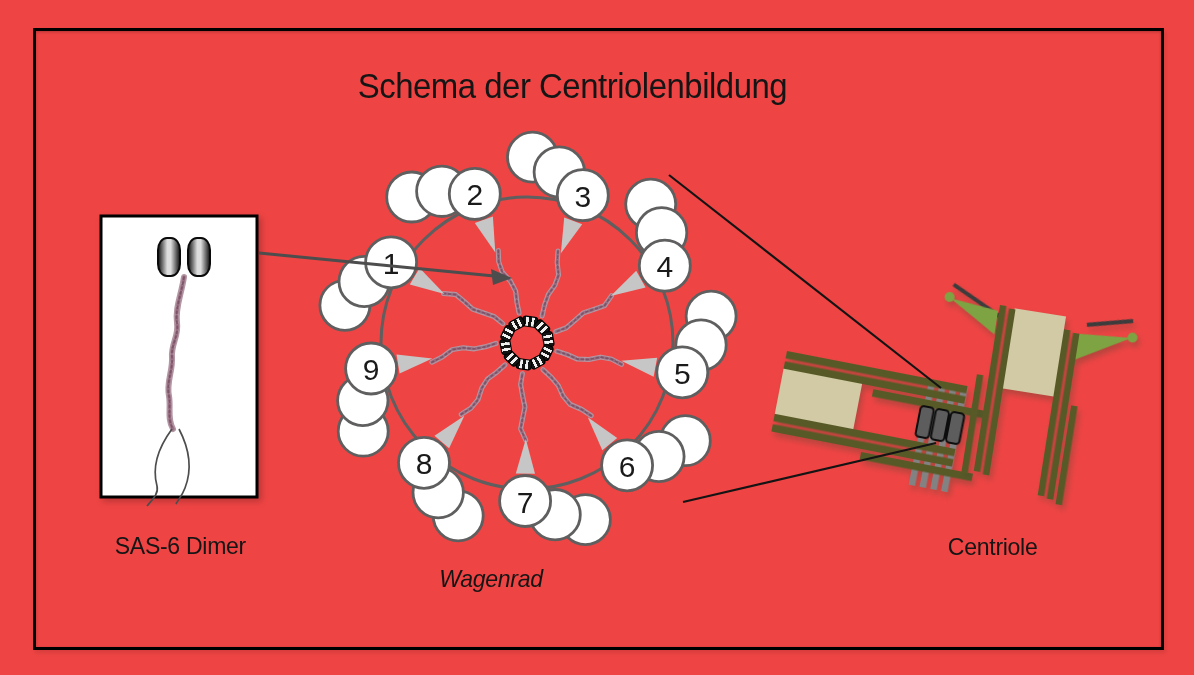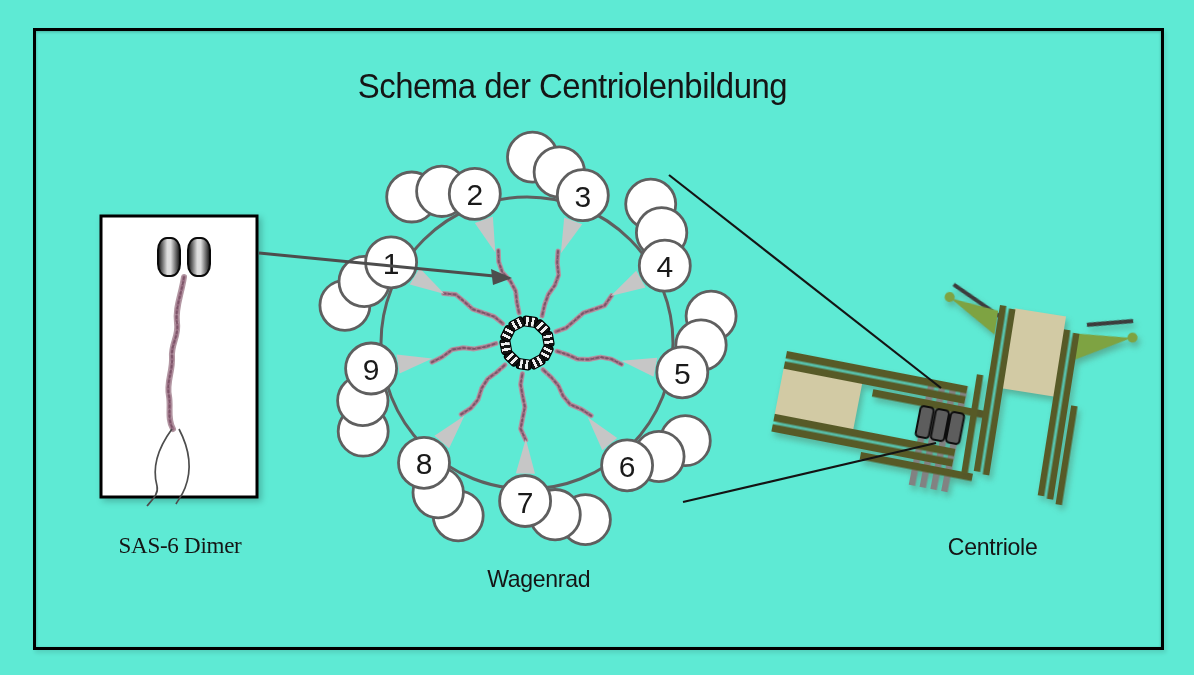--- a/index.html
+++ b/index.html
@@ -1,26 +1,26 @@
 <!DOCTYPE html>
 <html><head>
 <meta charset="utf-8">
 <style>
   html,body{margin:0;padding:0;background:#fff;}
-  .stage{position:relative;width:1194px;height:675px;background:#5eead4;overflow:hidden;
+  .stage{position:relative;width:1194px;height:675px;background:#ef4444;overflow:hidden;
          font-family:"Liberation Sans",sans-serif;}
   .frame{position:absolute;left:33px;top:28px;width:1125px;height:616px;
          border:3px solid #000;box-shadow:inset 0 1px 3px rgba(0,0,0,.25), 2px 3px 4px rgba(0,0,0,.10);}
   .title{position:absolute;left:0;top:66px;width:1144px;text-align:center;
          font-size:35px;color:#151515;letter-spacing:-.5px;}
   .title span{display:inline-block;transform:scaleX(.94);}
   .caption{position:absolute;font-size:24px;color:#151515;text-align:center;letter-spacing:-.3px;}
   .caption span{display:inline-block;transform:scaleX(.96);}
-  .cap-sas6{left:80px;top:532px;width:200px;font-family:Liberation Serif, serif;}
-  .cap-wheel{left:439px;top:565px;width:200px;}
+  .cap-sas6{left:80px;top:532px;width:200px;}
+  .cap-wheel{left:391px;top:565px;width:200px;font-style:italic;}
   .cap-centriole{left:893px;top:533px;width:200px;text-align:center;}
   svg{position:absolute;left:0;top:0;font-family:"Liberation Sans",sans-serif;}
   .shadowed{filter:drop-shadow(3px 4px 3px rgba(70,70,45,.35));}
   .softshadow{filter:drop-shadow(3px 3px 3px rgba(0,0,0,.22));}
 </style>
 </head>
 <body>
 
 <div class="stage">
   <div class="frame"></div>

